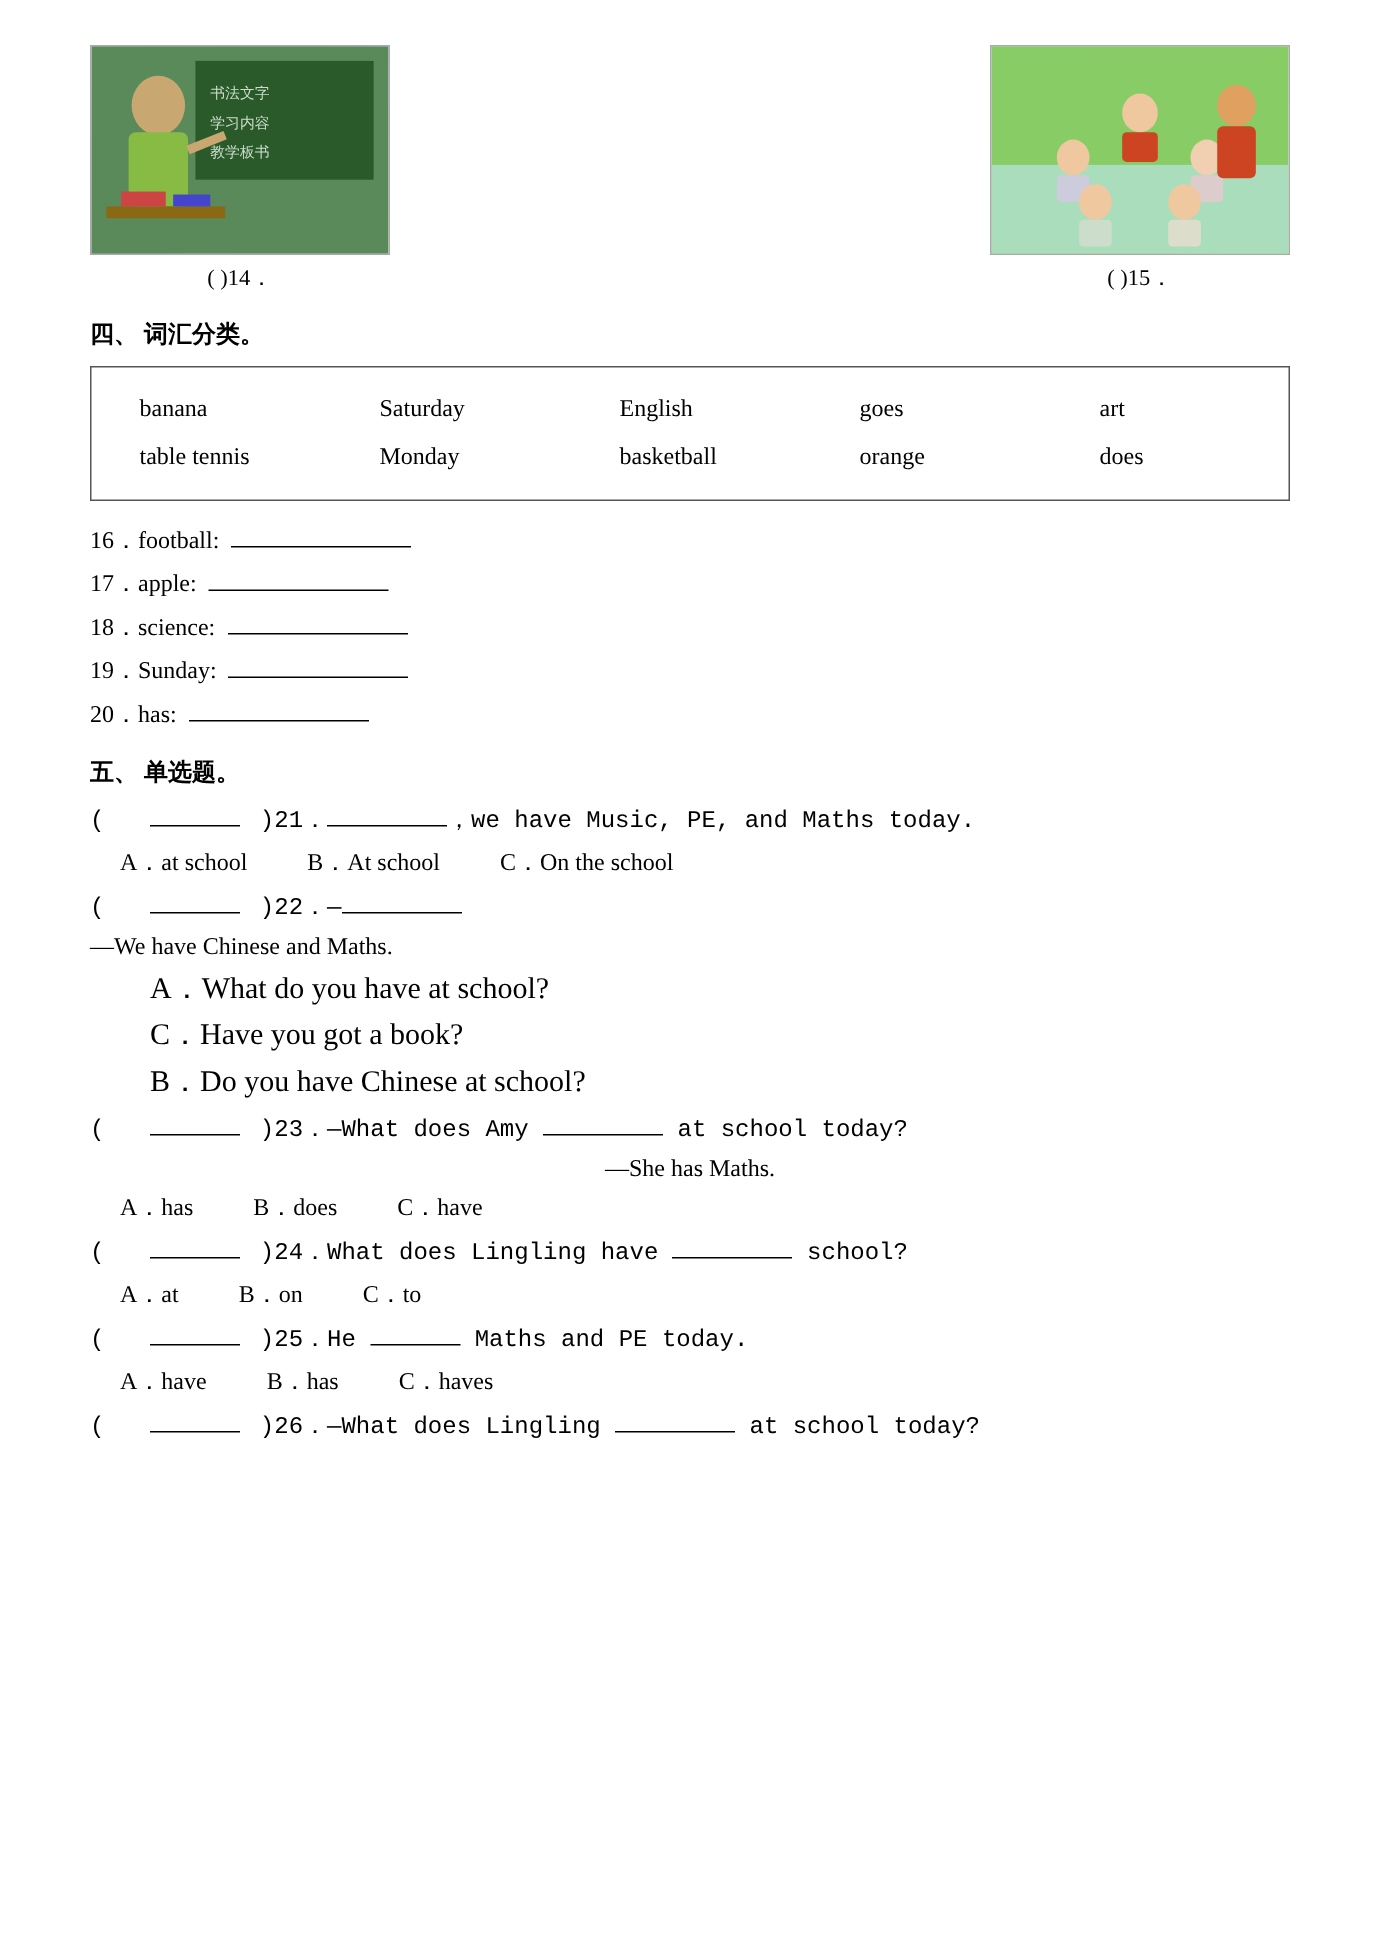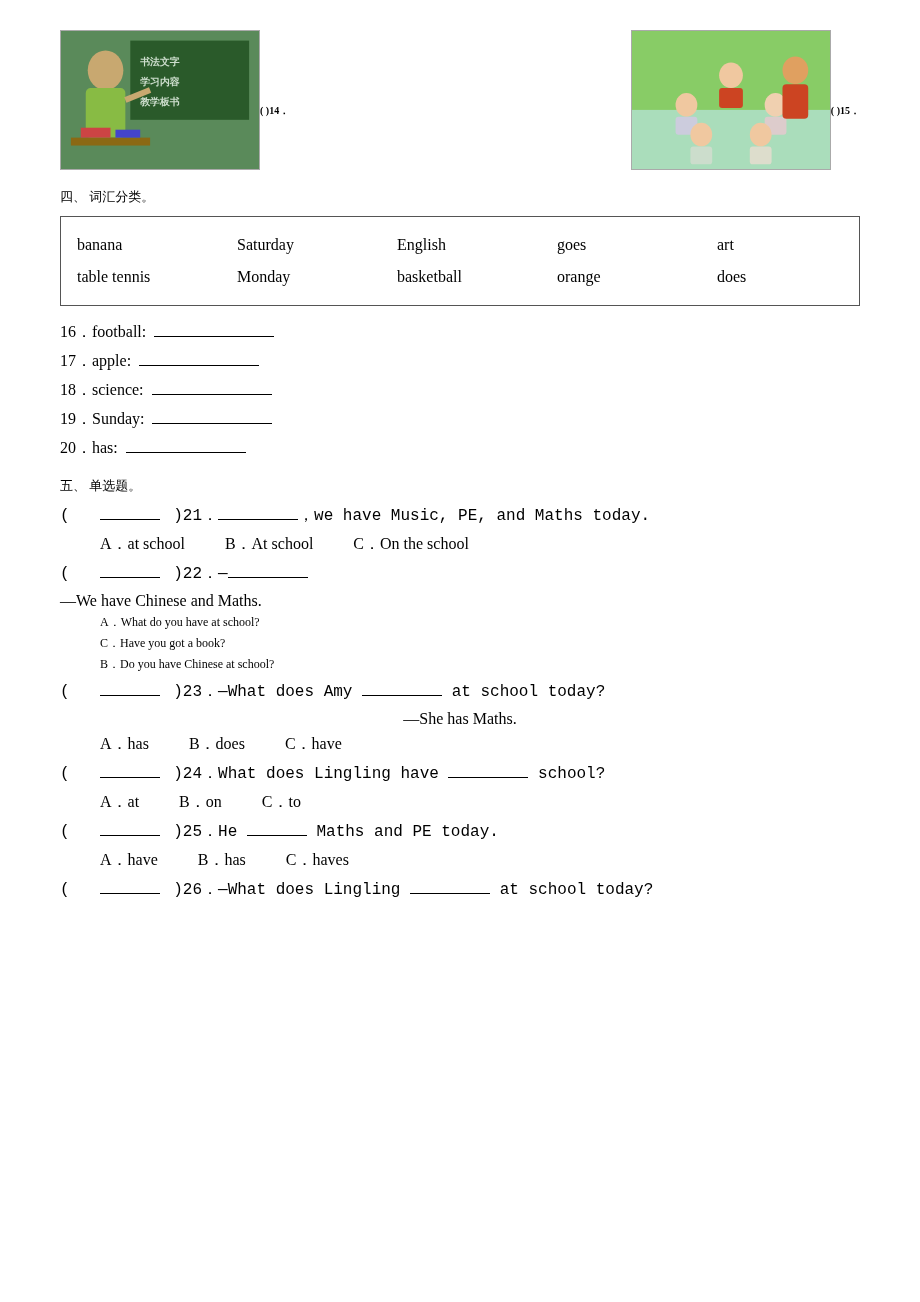--- a/index.html
+++ b/index.html
@@ -17,54 +17,53 @@
       padding: 30px 60px;
     }
     .images-row {
       display: flex;
       justify-content: space-between;
       align-items: flex-end;
       margin-bottom: 10px;
     }
     .image-block {
       display: flex;
-      flex-direction: row;
+      flex-direction: column;
       align-items: center;
-      font-weight: bold;
     }
     .placeholder-img {
       width: 200px;
       height: 140px;
       background: #c8d8b0;
       border: 1px solid #aaa;
       display: flex;
       align-items: center;
       justify-content: center;
       overflow: hidden;
       position: relative;
     }
     .placeholder-img.teacher {
       background: linear-gradient(135deg, #6aaa6a 0%, #3a7a3a 40%, #8888cc 60%, #aabb88 100%);
     }
     .placeholder-img.students {
       background: linear-gradient(135deg, #88cc88 0%, #aaccaa 50%, #ddeecc 100%);
     }
     .caption-line {
-      margin-top: 21px;
-      font-size: 10px;
+      margin-top: 6px;
+      font-size: 15px;
       text-align: right;
     }
     .section-title {
-      font-size: 13px;
-      font-weight: normal;
+      font-size: 16px;
+      font-weight: bold;
       margin: 18px 0 10px 0;
     }
     .vocab-box {
       border: 1px solid #555;
-      padding: 12px 16px;
+      padding: 12px 32px;
       margin-bottom: 16px;
       line-height: 2;
     }
     .vocab-row {
       display: flex;
       gap: 60px;
     }
     .vocab-item {
       min-width: 100px;
     }
@@ -79,26 +78,26 @@
       margin-left: 4px;
     }
     .mc-question {
       margin: 8px 0;
       font-size: 16px;
       font-family: Liberation Mono, monospace;
     }
     .mc-options {
       display: flex;
       gap: 40px;
-      margin: 6px 0 6px 40px;
+      margin: 6px 0 6px 20px;
       font-size: 16px;
     }
     .mc-options-vertical {
       margin: 4px 0 4px 40px;
-      font-size: 12px;
+      font-size: 20px;
     }
     .mc-options-vertical div {
       margin: 4px 0;
     }
     .bracket {
       display: inline-block;
       width: 60px;
       border-bottom: 1px solid #000;
       margin-right: 4px;
     }

